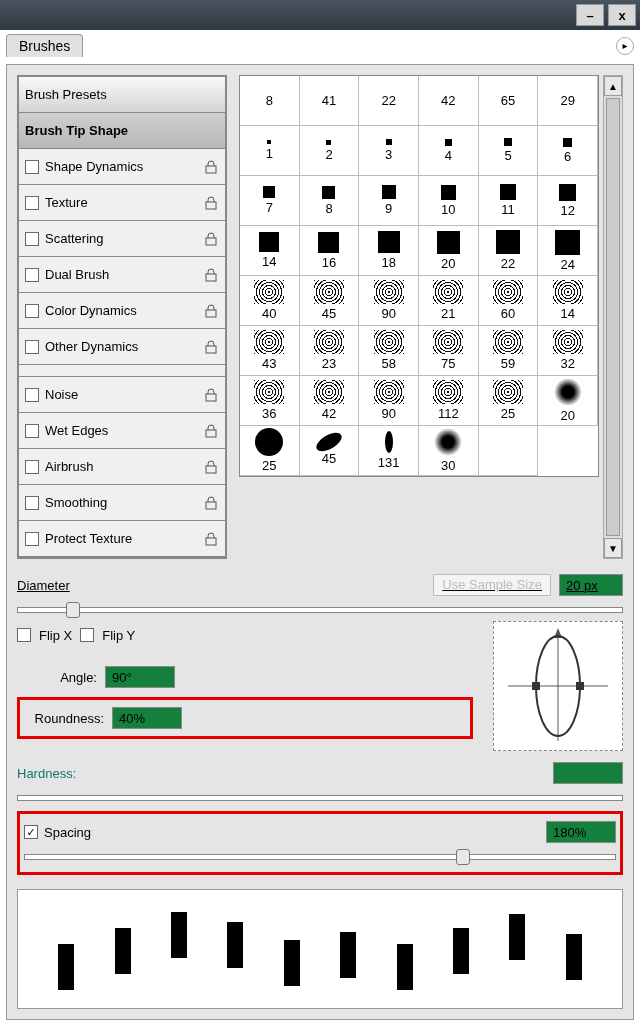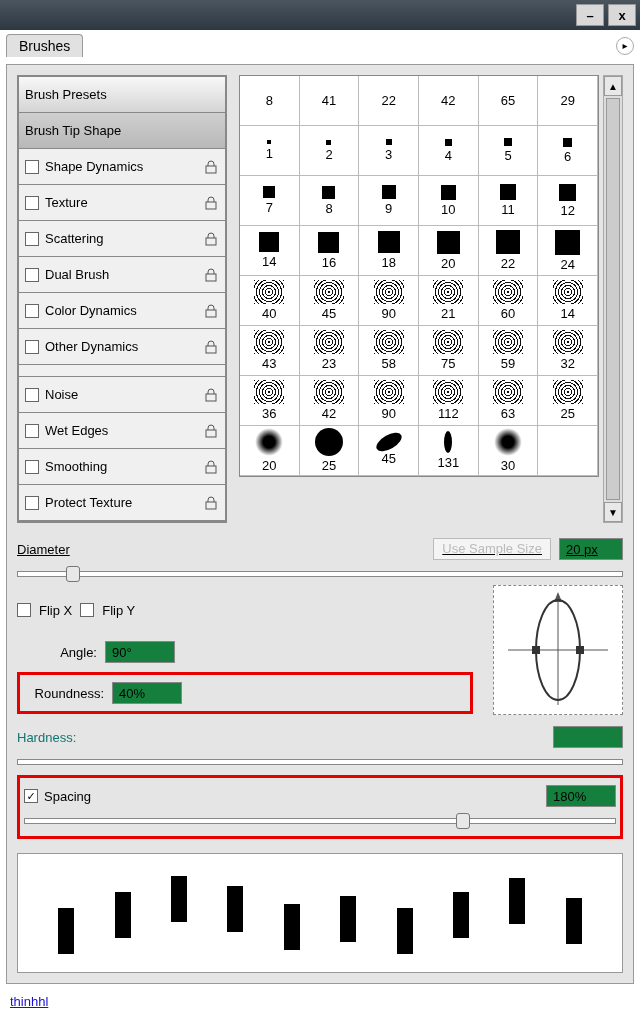--- a/index.html
+++ b/index.html
@@ -82,21 +82,21 @@
       padding: 0 6px;
       border-bottom: 1px solid #888;
       font-size: 14px;
       gap: 6px;
     }
     .sidebar-row.header {
       background: linear-gradient(#f8f8f8, #d4d4d4);
     }
     .sidebar-row.selected {
       background: linear-gradient(#cfcfcf, #b8b8b8);
-      font-weight: normal;
+      font-weight: bold;
     }
     .sidebar-row.spacer {
       height: 12px;
       padding: 0;
     }
     .checkbox {
       width: 14px;
       height: 14px;
       border: 1px solid #666;
       background: #fff;
@@ -346,20 +346,28 @@
           <div class="sidebar-row">
             <div class="checkbox"></div>
             <span>Wet Edges</span>
             <span class="lock-icon"><svg width="16" height="16" viewBox="0 0 16 16">
                 <rect x="3" y="7" width="10" height="7" fill="none" stroke="#555"></rect>
                 <path d="M5 7 V5 a3 3 0 0 1 6 0 V7" fill="none" stroke="#555"></path>
               </svg></span>
           </div>
           <div class="sidebar-row">
             <div class="checkbox"></div>
+            <span>Airbrush</span>
+            <span class="lock-icon"><svg width="16" height="16" viewBox="0 0 16 16">
+                <rect x="3" y="7" width="10" height="7" fill="none" stroke="#555"></rect>
+                <path d="M5 7 V5 a3 3 0 0 1 6 0 V7" fill="none" stroke="#555"></path>
+              </svg></span>
+          </div>
+          <div class="sidebar-row">
+            <div class="checkbox"></div>
             <span>Smoothing</span>
             <span class="lock-icon"><svg width="16" height="16" viewBox="0 0 16 16">
                 <rect x="3" y="7" width="10" height="7" fill="none" stroke="#555"></rect>
                 <path d="M5 7 V5 a3 3 0 0 1 6 0 V7" fill="none" stroke="#555"></path>
               </svg></span>
           </div>
           <div class="sidebar-row">
             <div class="checkbox"></div>
             <span>Protect Texture</span>
             <span class="lock-icon"><svg width="16" height="16" viewBox="0 0 16 16">
@@ -519,24 +527,20 @@
               <div class="tex"></div>
               <span>42</span>
             </div>
             <div class="brush-cell">
               <div class="tex"></div>
               <span>90</span>
             </div>
             <div class="brush-cell">
               <div class="tex"></div>
               <span>112</span>
-            </div>
-            <div class="brush-cell">
-              <div class="tex"></div>
-              <span>63</span>
             </div>
             <div class="brush-cell">
               <div class="tex"></div>
               <span>25</span>
             </div>
             <div class="brush-cell">
               <div class="soft"></div>
               <span>20</span>
             </div>
             <div class="brush-cell">
@@ -572,21 +576,21 @@
       <div style="display:flex;gap:8px;">
         <div class="btn-sample">Use Sample Size</div>
         <div class="input-box" style="width:64px;">20 px</div>
       </div>
     </div>
     <div class="slider-track">
       <div class="slider-thumb" style="left:8%;"></div>
     </div>
 
     <div style="display:flex;gap:20px;align-items:flex-start;">
-      <div style="flex:1;margin-top:11px;">
+      <div style="flex:1;">
         <div class="ctrl-row">
           <div class="checkbox"></div>
           <span>Flip X</span>
           <div class="checkbox"></div>
           <span>Flip Y</span>
         </div>
         <div style="height:14px;"></div>
         <div class="ctrl-row">
           <span class="label">Angle:</span>
           <div class="input-box" style="width:70px;">90°</div>

